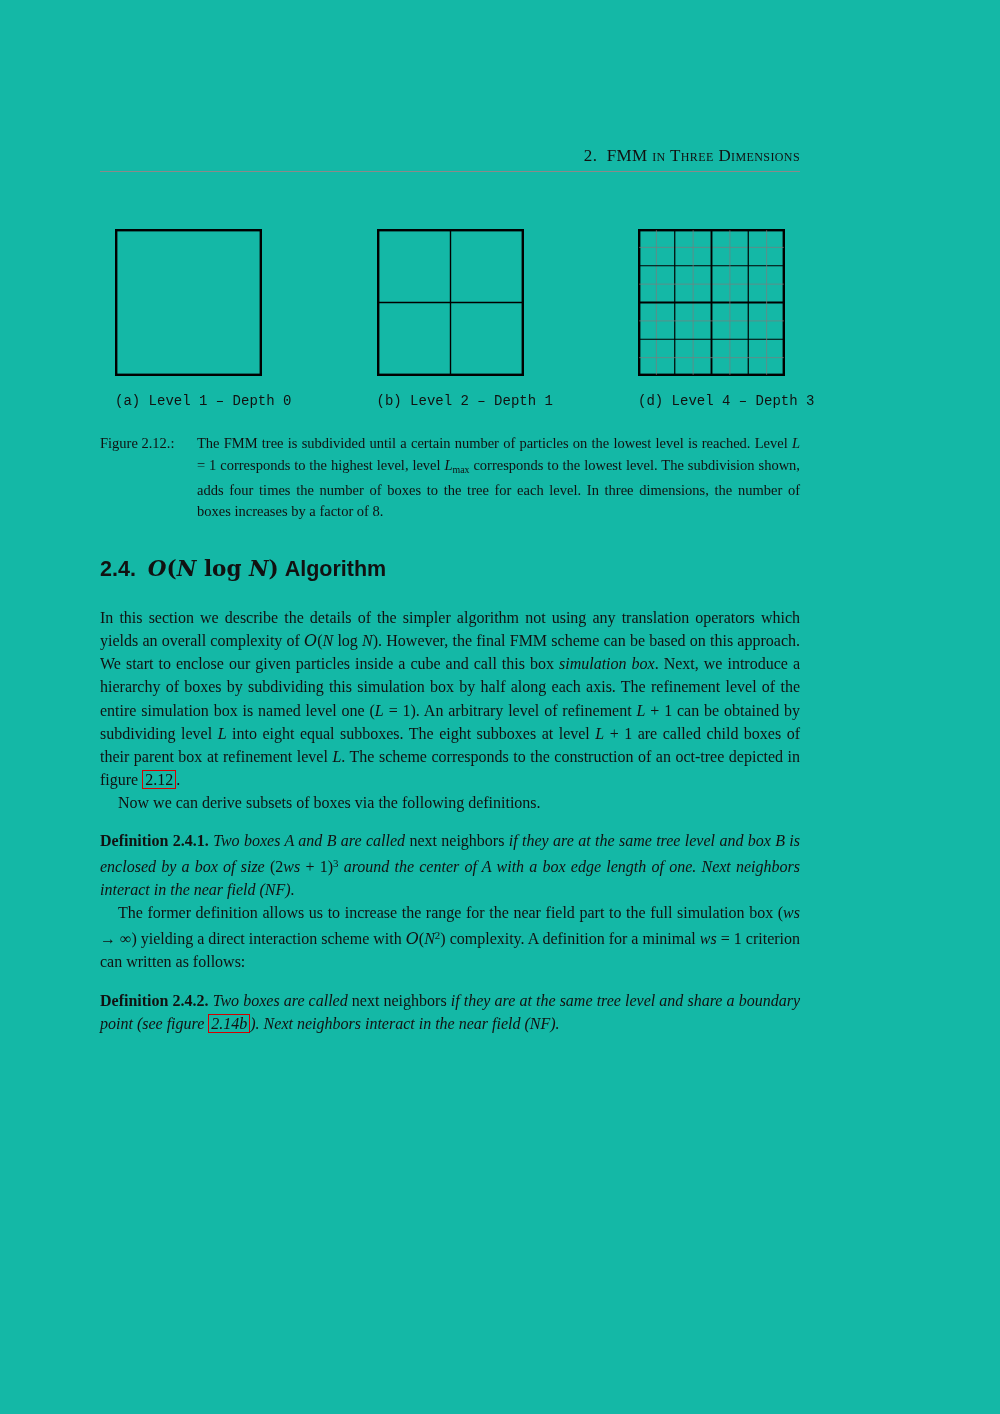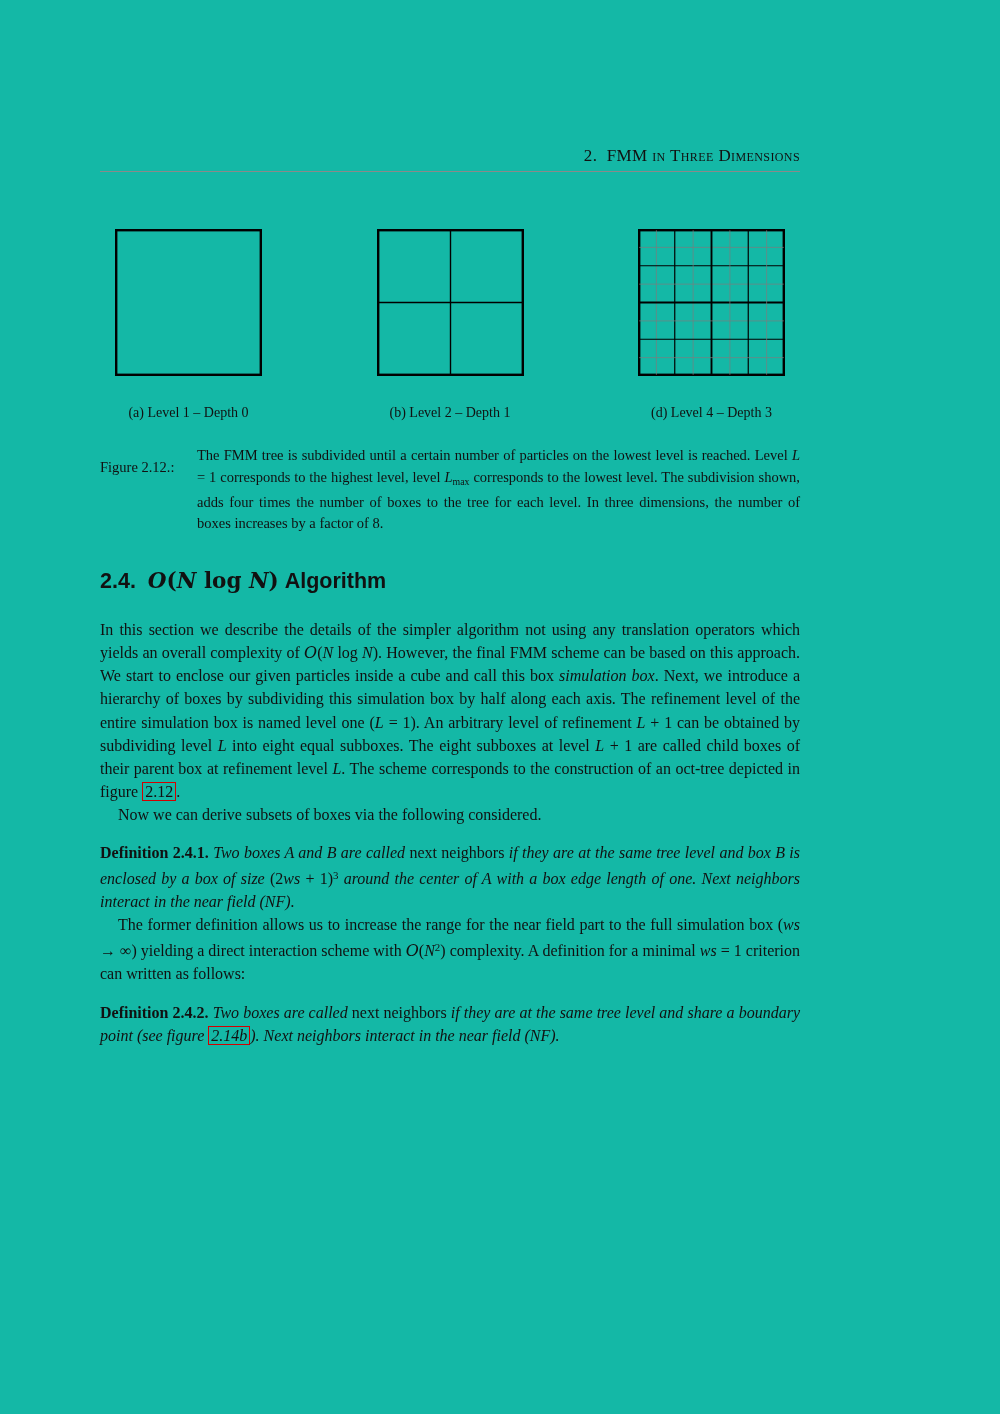--- a/index.html
+++ b/index.html
@@ -26,34 +26,35 @@
     margin:5px 0 0 0;
   }
   .figure-row{
     margin-top:57px;
     padding:0 15px 0 15px;
     display:flex;
     justify-content:space-between;
   }
   .panel{width:147px;}
   .panel-caption{
-    margin-top:29px;
+    margin-top:17px;
     text-align:center;
     font-size:14px;
     white-space:nowrap;
+    font-family:Liberation Mono, monospace;
   }
   .fig-caption{
     position:relative;
     margin-top:24px;
     padding-left:97px;
     font-size:14.5px;
     line-height:21.5px;
   }
   .fig-caption-label{
-    position:absolute;left:0;top:12px;
+    position:absolute;left:0;top:0;
   }
   .fig-caption-text{
     text-align:justify;
   }
   .body-par{
     margin:0;
     font-size:16px;
     line-height:23.2px;
     text-align:justify;
   }
@@ -142,21 +143,21 @@
 
   <div class="fig-caption">
     <span class="fig-caption-label">Figure 2.12.:</span>
     <div class="fig-caption-text"><span class="sg-plain">The FMM tree is subdivided until a certain number of particles on the lowest level is reached. Level </span><span class="sg-i">L</span><span class="sg-plain"> = 1 corresponds to the highest level, level </span><span class="sg-i">L</span><span class="sg-sub">max</span><span class="sg-plain"> corresponds to the lowest level. The subdivision shown, adds four times the number of boxes to the tree for each level. In three dimensions, the number of boxes increases by a factor of 8.</span></div>
   </div>
 
 
   <h2 class="section-heading"><span class="sg-hb">2.4.&nbsp; </span><span class="sg-hmi">O</span><span class="sg-hm">(</span><span class="sg-hmi">N</span><span class="sg-hm"> log </span><span class="sg-hmi">N</span><span class="sg-hm">)</span><span class="sg-hb">&nbsp;Algorithm</span></h2>
 
   <p class="body-par mt-p2"><span class="sg-plain">In this section we describe the details of the simpler algorithm not using any translation operators which yields an overall complexity of </span><span class="sg-cal">O</span><span class="sg-plain">(</span><span class="sg-i">N</span><span class="sg-plain"> log </span><span class="sg-i">N</span><span class="sg-plain">). However, the final FMM scheme can be based on this approach. We start to enclose our given particles inside a cube and call this box </span><span class="sg-i">simulation box</span><span class="sg-plain">. Next, we introduce a hierarchy of boxes by subdividing this simulation box by half along each axis. The refinement level of the entire simulation box is named level one (</span><span class="sg-i">L</span><span class="sg-plain"> = 1). An arbitrary level of refinement </span><span class="sg-i">L</span><span class="sg-plain"> + 1 can be obtained by subdividing level </span><span class="sg-i">L</span><span class="sg-plain"> into eight equal subboxes. The eight subboxes at level </span><span class="sg-i">L</span><span class="sg-plain"> + 1 are called child boxes of their parent box at refinement level </span><span class="sg-i">L</span><span class="sg-plain">. The scheme corresponds to the construction of an oct-tree depicted in figure </span><span class="sg-ref">2.12</span><span class="sg-plain">.</span></p>
-  <p class="body-par indent"><span class="sg-plain">Now we can derive subsets of boxes via the following considered.</span></p>
+  <p class="body-par indent"><span class="sg-plain">Now we can derive subsets of boxes via the following definitions.</span></p>
 
   <p class="body-par mt-def1"><span class="sg-b">Definition 2.4.1.</span><span class="sg-plain"> </span><span class="sg-i">Two boxes A and B are called </span><span class="sg-plain">next neighbors</span><span class="sg-i"> if they are at the same tree level and box B is enclosed by a box of size </span><span class="sg-plain">(2</span><span class="sg-i">ws</span><span class="sg-plain"> + 1)</span><span class="sg-sup">3</span><span class="sg-i"> around the center of A with a box edge length of one. Next neighbors interact in the near field (NF).</span></p>
 
   <p class="body-par mt-p3 indent"><span class="sg-plain">The former definition allows us to increase the range for the near field part to the full simulation box (</span><span class="sg-i">ws</span><span class="sg-plain"> → ∞) yielding a direct interaction scheme with </span><span class="sg-cal">O</span><span class="sg-plain">(</span><span class="sg-i">N</span><span class="sg-sup">2</span><span class="sg-plain">) complexity. A definition for a minimal </span><span class="sg-i">ws</span><span class="sg-plain"> = 1 criterion can written as follows:</span></p>
 
   <p class="body-par mt-def2"><span class="sg-b">Definition 2.4.2.</span><span class="sg-plain"> </span><span class="sg-i">Two boxes are called </span><span class="sg-plain">next neighbors</span><span class="sg-i"> if they are at the same tree level and share a boundary point (see figure </span><span class="sg-refi">2.14b</span><span class="sg-i">). Next neighbors interact in the near field (NF).</span></p>
 
 
 </div>
 

